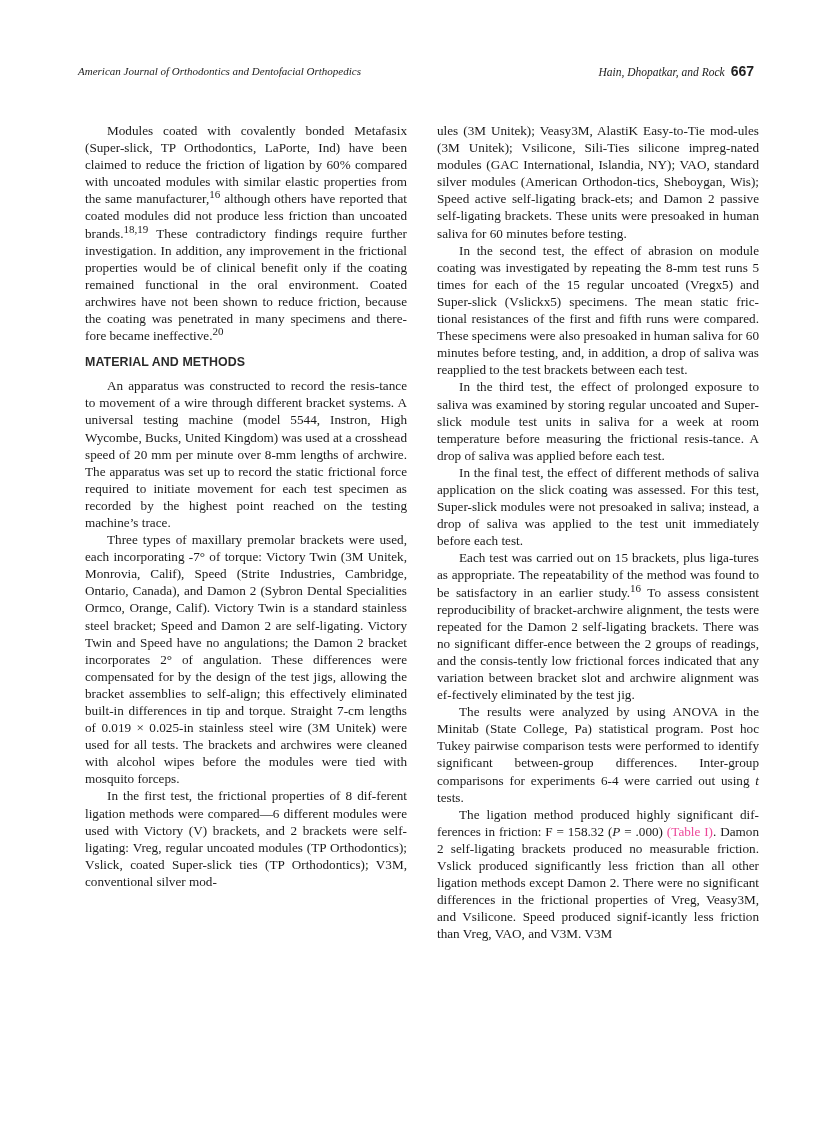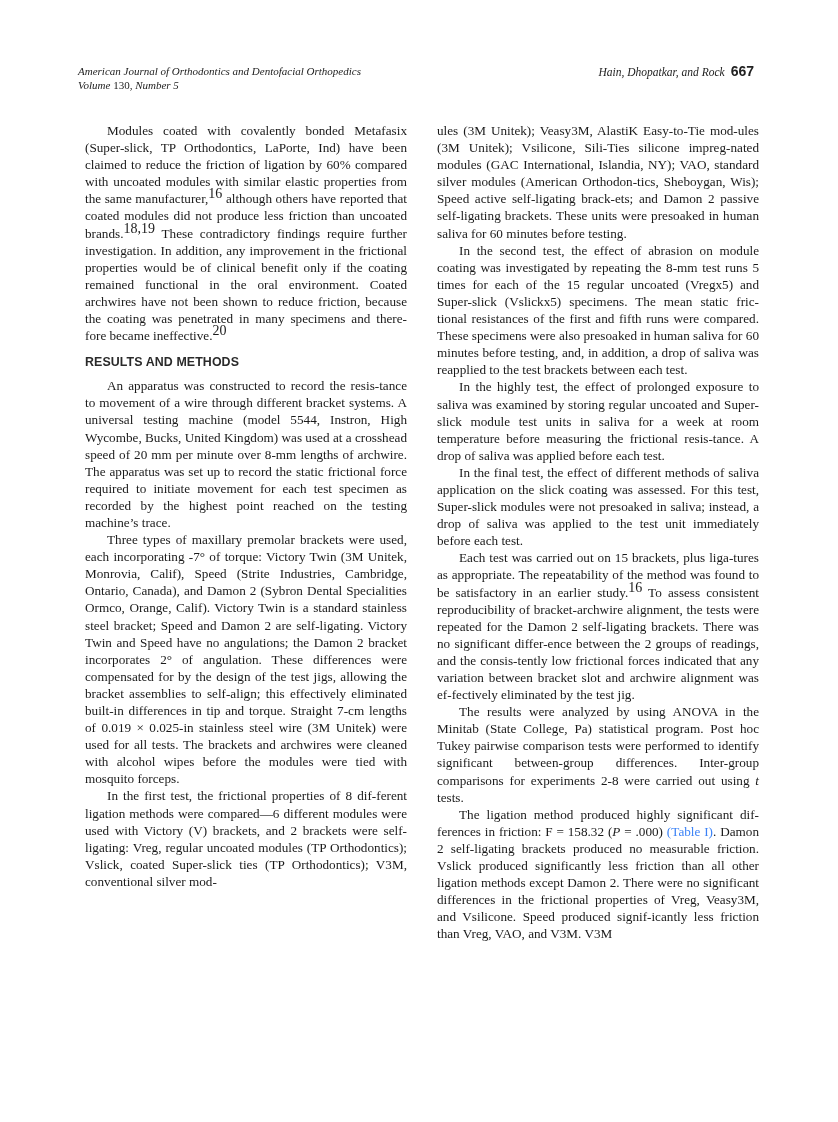--- a/index.html
+++ b/index.html
@@ -7,45 +7,44 @@
     .header-left { position: absolute; left: 78px; top: 64px; font-family: "Liberation Serif", serif; font-style: italic; font-size: 11px; line-height: 14px; color: #222; }
     .header-left .upright { font-style: normal; }
     .header-right { position: absolute; right: 84px; top: 64px; font-family: "Liberation Serif", serif; font-style: italic; font-size: 11.5px; line-height: 14px; color: #222; }
     .page-num { font-family: "Liberation Sans", sans-serif; font-style: normal; font-weight: bold; font-size: 14px; margin-left: 6px; }
     .col { position: absolute; top: 122px; width: 322px; font-family: "Liberation Serif", serif; font-size: 13.2px; line-height: 17.1px; text-align: justify; hyphens: manual; }
     .col-left { left: 85px; }
     .col-right { left: 437px; }
     .col p { margin: 0; text-indent: 22px; }
     .col p.noindent { text-indent: 0; }
     .col h2 { font-family: "Liberation Sans", sans-serif; font-weight: bold; font-size: 12.4px; margin: 11px 0 8px 0; letter-spacing: 0.1px; color: #2a2a2a; text-indent: 0; line-height: 14px; }
-    sup { font-size: 14px; line-height: 0; vertical-align: super; }
-    .link { color: #3b82f6; }
+    sup { font-size: 11px; line-height: 0; vertical-align: super; }
+    .link { color: #ec4899; }
     i { font-style: italic; }
   </style>
 </head>
 <body>
 
 <div class="header-left">
   <div>American Journal of Orthodontics and Dentofacial Orthopedics</div>
-  <div><span>Volume</span> <span class="upright">130</span><span>, Number 5</span></div>
 </div>
 
 <div class="header-right">
   <span>Hain, Dhopatkar, and Rock</span><span class="page-num">667</span>
 </div>
 
 <div class="col col-left">
   <p><span>Modules coated with covalently bonded Metafasix (Super-slick, TP Orthodontics, LaPorte, Ind) have been claimed to reduce the friction of ligation by 60% compared with uncoated modules with similar elastic properties from the same manufacturer,</span><sup>16</sup><span> although others have reported that coated modules did not produce less friction than uncoated brands.</span><sup>18,19</sup><span> These contradictory findings require further investigation. In addition, any improvement in the frictional properties would be of clinical benefit only if the coating remained functional in the oral environment. Coated archwires have not been shown to reduce friction, because the coating was penetrated in many specimens and there-fore became ineffective.</span><sup>20</sup></p>
-  <h2>RESULTS AND METHODS</h2>
+  <h2>MATERIAL AND METHODS</h2>
   <p>An apparatus was constructed to record the resis-tance to movement of a wire through different bracket systems. A universal testing machine (model 5544, Instron, High Wycombe, Bucks, United Kingdom) was used at a crosshead speed of 20 mm per minute over 8-mm lengths of archwire. The apparatus was set up to record the static frictional force required to initiate movement for each test specimen as recorded by the highest point reached on the testing machine’s trace.</p>
   <p>Three types of maxillary premolar brackets were used, each incorporating -7° of torque: Victory Twin (3M Unitek, Monrovia, Calif), Speed (Strite Industries, Cambridge, Ontario, Canada), and Damon 2 (Sybron Dental Specialities Ormco, Orange, Calif). Victory Twin is a standard stainless steel bracket; Speed and Damon 2 are self-ligating. Victory Twin and Speed have no angulations; the Damon 2 bracket incorporates 2° of angulation. These differences were compensated for by the design of the test jigs, allowing the bracket assemblies to self-align; this effectively eliminated built-in differences in tip and torque. Straight 7-cm lengths of 0.019 × 0.025-in stainless steel wire (3M Unitek) were used for all tests. The brackets and archwires were cleaned with alcohol wipes before the modules were tied with mosquito forceps.</p>
   <p>In the first test, the frictional properties of 8 dif-ferent ligation methods were compared—6 different modules were used with Victory (V) brackets, and 2 brackets were self-ligating: Vreg, regular uncoated modules (TP Orthodontics); Vslick, coated Super-slick ties (TP Orthodontics); V3M, conventional silver mod-</p>
 </div>
 
 <div class="col col-right">
   <p class="noindent">ules (3M Unitek); Veasy3M, AlastiK Easy-to-Tie mod-ules (3M Unitek); Vsilicone, Sili-Ties silicone impreg-nated modules (GAC International, Islandia, NY); VAO, standard silver modules (American Orthodon-tics, Sheboygan, Wis); Speed active self-ligating brack-ets; and Damon 2 passive self-ligating brackets. These units were presoaked in human saliva for 60 minutes before testing.</p>
   <p>In the second test, the effect of abrasion on module coating was investigated by repeating the 8-mm test runs 5 times for each of the 15 regular uncoated (Vregx5) and Super-slick (Vslickx5) specimens. The mean static fric-tional resistances of the first and fifth runs were compared. These specimens were also presoaked in human saliva for 60 minutes before testing, and, in addition, a drop of saliva was reapplied to the test brackets between each test.</p>
-  <p>In the highly test, the effect of prolonged exposure to saliva was examined by storing regular uncoated and Super-slick module test units in saliva for a week at room temperature before measuring the frictional resis-tance. A drop of saliva was applied before each test.</p>
+  <p>In the third test, the effect of prolonged exposure to saliva was examined by storing regular uncoated and Super-slick module test units in saliva for a week at room temperature before measuring the frictional resis-tance. A drop of saliva was applied before each test.</p>
   <p>In the final test, the effect of different methods of saliva application on the slick coating was assessed. For this test, Super-slick modules were not presoaked in saliva; instead, a drop of saliva was applied to the test unit immediately before each test.</p>
   <p><span>Each test was carried out on 15 brackets, plus liga-tures as appropriate. The repeatability of the method was found to be satisfactory in an earlier study.</span><sup>16</sup><span> To assess consistent reproducibility of bracket-archwire alignment, the tests were repeated for the Damon 2 self-ligating brackets. There was no significant differ-ence between the 2 groups of readings, and the consis-tently low frictional forces indicated that any variation between bracket slot and archwire alignment was ef-fectively eliminated by the test jig.</span></p>
-  <p><span>The results were analyzed by using ANOVA in the Minitab (State College, Pa) statistical program. Post hoc Tukey pairwise comparison tests were performed to identify significant between-group differences. Inter-group comparisons for experiments 2-8 were carried out using </span><i>t</i><span> tests.</span></p>
+  <p><span>The results were analyzed by using ANOVA in the Minitab (State College, Pa) statistical program. Post hoc Tukey pairwise comparison tests were performed to identify significant between-group differences. Inter-group comparisons for experiments 6-4 were carried out using </span><i>t</i><span> tests.</span></p>
   <p><span>The ligation method produced highly significant dif-ferences in friction: F = 158.32 (</span><i>P</i><span> = .000) </span><span class="link">(Table I)</span><span>. Damon 2 self-ligating brackets produced no measurable friction. Vslick produced significantly less friction than all other ligation methods except Damon 2. There were no significant differences in the frictional properties of Vreg, Veasy3M, and Vsilicone. Speed produced signif-icantly less friction than Vreg, VAO, and V3M. V3M</span></p>
 </div>
 
 </body></html>

